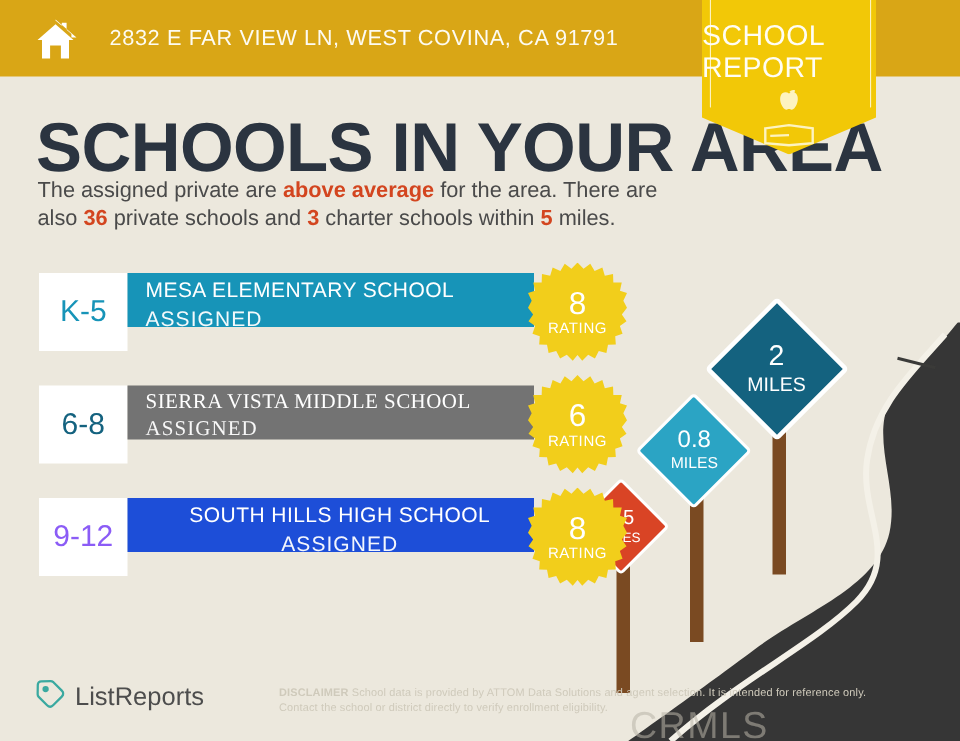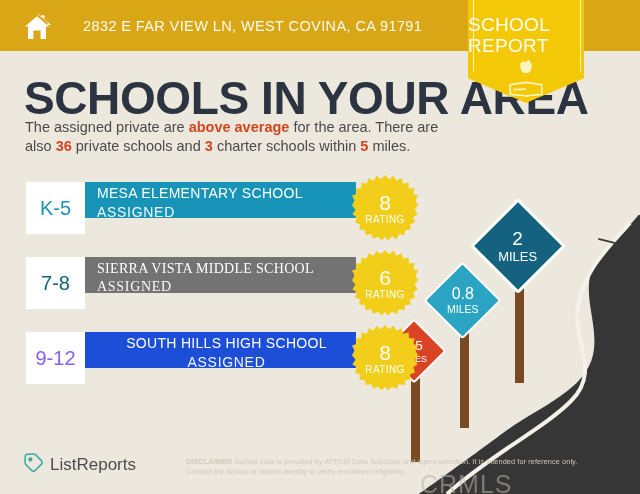--- a/index.html
+++ b/index.html
@@ -11,21 +11,21 @@
   }
   .page{position:absolute;inset:0;background:#ece8dd;overflow:hidden;}
 
   
   .header-bar{
     position:absolute;left:0;top:0;width:640px;height:51px;
     background:#d9a616;
   }
   .header-inner{
     position:absolute;left:22px;top:0;height:51px;
-    display:flex;align-items:center;gap:31px;
+    display:flex;align-items:center;gap:21px;
   }
   .home-icon{width:30px;height:28px;position:relative;flex:none;}
   .address{
     color:#fdfbf2;font-size:14.5px;letter-spacing:.4px;white-space:nowrap;
   }
 
   
   .badge{
     position:absolute;left:468px;top:0;width:116px;height:103px;
     background:#f2c807;
@@ -170,21 +170,21 @@
         <div class="sch-name">MESA ELEMENTARY SCHOOL</div>
         <div class="assigned">ASSIGNED</div>
       </div>
       <div class="burst">
         <div class="burst-num">8</div>
         <div class="burst-lbl">RATING</div>
       </div>
     </div>
 
     <div class="row">
-      <div class="grade" style="color: rgb(20, 98, 127);">7-8</div>
+      <div class="grade" style="color: rgb(20, 98, 127);">6-8</div>
       <div class="bar" style="background: #737373; font-family: Liberation Serif, serif;">
         <div class="sch-name">SIERRA VISTA MIDDLE SCHOOL</div>
         <div class="assigned">ASSIGNED</div>
       </div>
       <div class="burst">
         <div class="burst-num">6</div>
         <div class="burst-lbl">RATING</div>
       </div>
     </div>
 

